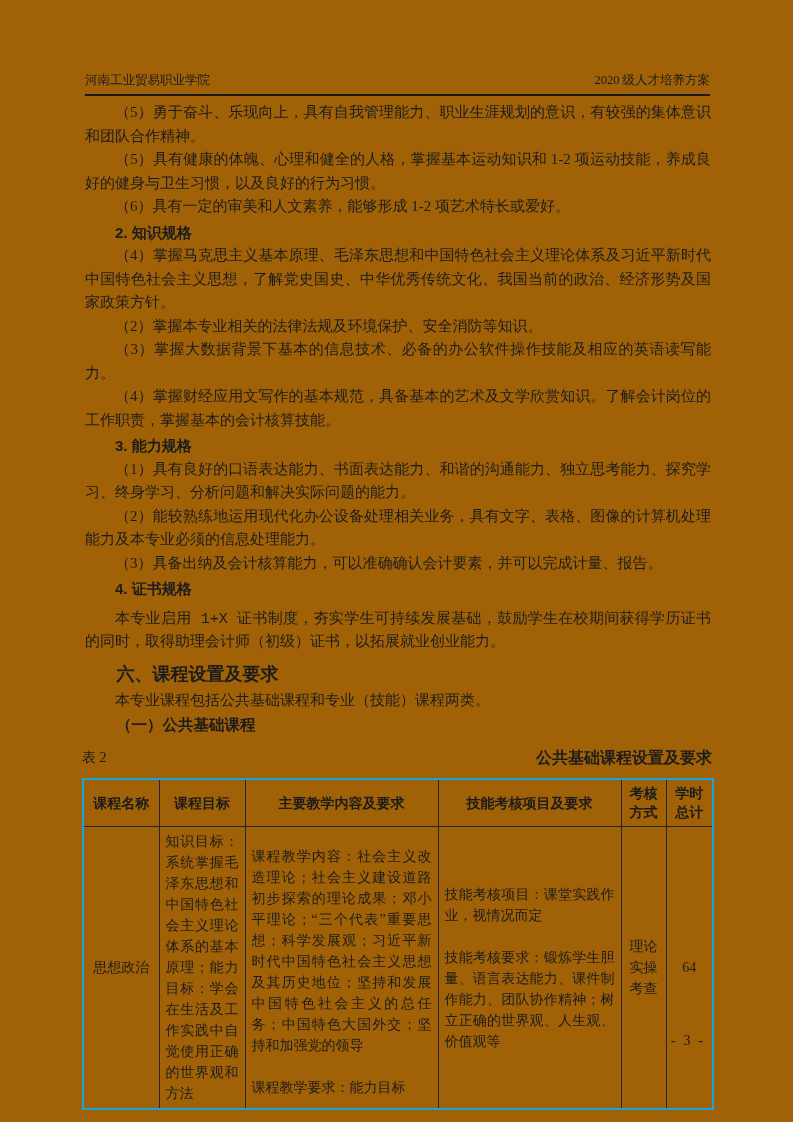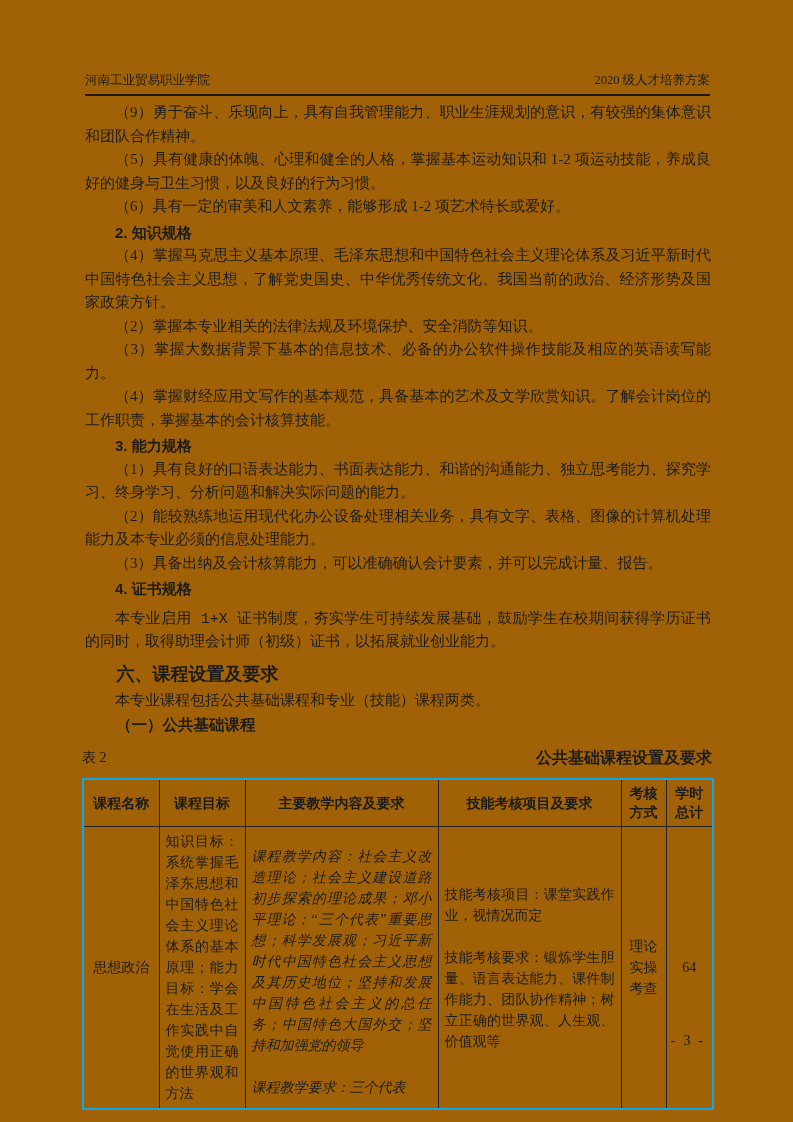--- a/index.html
+++ b/index.html
@@ -98,21 +98,21 @@
 <body>
 
 <div class="page">
 
   <div class="header">
     <span>河南工业贸易职业学院</span>
     <span>2020 级人才培养方案</span>
   </div>
 
   <div class="content">
-    <p class="body-p">（9）勇于奋斗、乐现向上，具有自我管理能力、职业生涯规划的意识，有较强的集体意识和团队合作精神。</p>
+    <p class="body-p">（5）勇于奋斗、乐现向上，具有自我管理能力、职业生涯规划的意识，有较强的集体意识和团队合作精神。</p>
     <p class="body-p">（5）具有健康的体魄、心理和健全的人格，掌握基本运动知识和 1-2 项运动技能，养成良好的健身与卫生习惯，以及良好的行为习惯。</p>
     <p class="body-p">（6）具有一定的审美和人文素养，能够形成 1-2 项艺术特长或爱好。</p>
 
     <p class="h-sub">2. 知识规格</p>
     <p class="body-p">（4）掌握马克思主义基本原理、毛泽东思想和中国特色社会主义理论体系及习近平新时代中国特色社会主义思想，了解党史国史、中华优秀传统文化、我国当前的政治、经济形势及国家政策方针。</p>
     <p class="body-p">（2）掌握本专业相关的法律法规及环境保护、安全消防等知识。</p>
     <p class="body-p">（3）掌握大数据背景下基本的信息技术、必备的办公软件操作技能及相应的英语读写能力。</p>
     <p class="body-p">（4）掌握财经应用文写作的基本规范，具备基本的艺术及文学欣赏知识。了解会计岗位的工作职责，掌握基本的会计核算技能。</p>
 
     <p class="h-sub">3. 能力规格</p>
@@ -150,23 +150,23 @@
           <th>考核
 方式</th>
           <th>学时
 总计</th>
         </tr>
       </thead>
       <tbody>
         <tr class="data-row">
           <td class="c-center">思想政治</td>
           <td class="c-just c-top">知识目标：系统掌握毛泽东思想和中国特色社会主义理论体系的基本原理；能力目标：学会在生活及工作实践中自觉使用正确的世界观和方法</td>
-          <td class="c-flow c-top" style="padding-top:12px;font-style:italic;">
+          <td class="c-flow c-top" style="padding-top:12px;">
             <p>课程教学内容：社会主义改造理论；社会主义建设道路初步探索的理论成果；邓小平理论；“三个代表”重要思想；科学发展观；习近平新时代中国特色社会主义思想及其历史地位；坚持和发展中国特色社会主义的总任务；中国特色大国外交；坚持和加强党的领导</p>
-            <p class="gap">课程教学要求：三个代表</p>
+            <p class="gap">课程教学要求：能力目标</p>
           </td>
           <td class="c-flow cell-assess">
             <p>技能考核项目：课堂实践作业，视情况而定</p>
             <p class="gap">技能考核要求：锻炼学生胆量、语言表达能力、课件制作能力、团队协作精神；树立正确的世界观、人生观、价值观等</p>
           </td>
           <td class="c-center">
             <span class="pre-lines">理论
 实操
 考查</span>
           </td>

